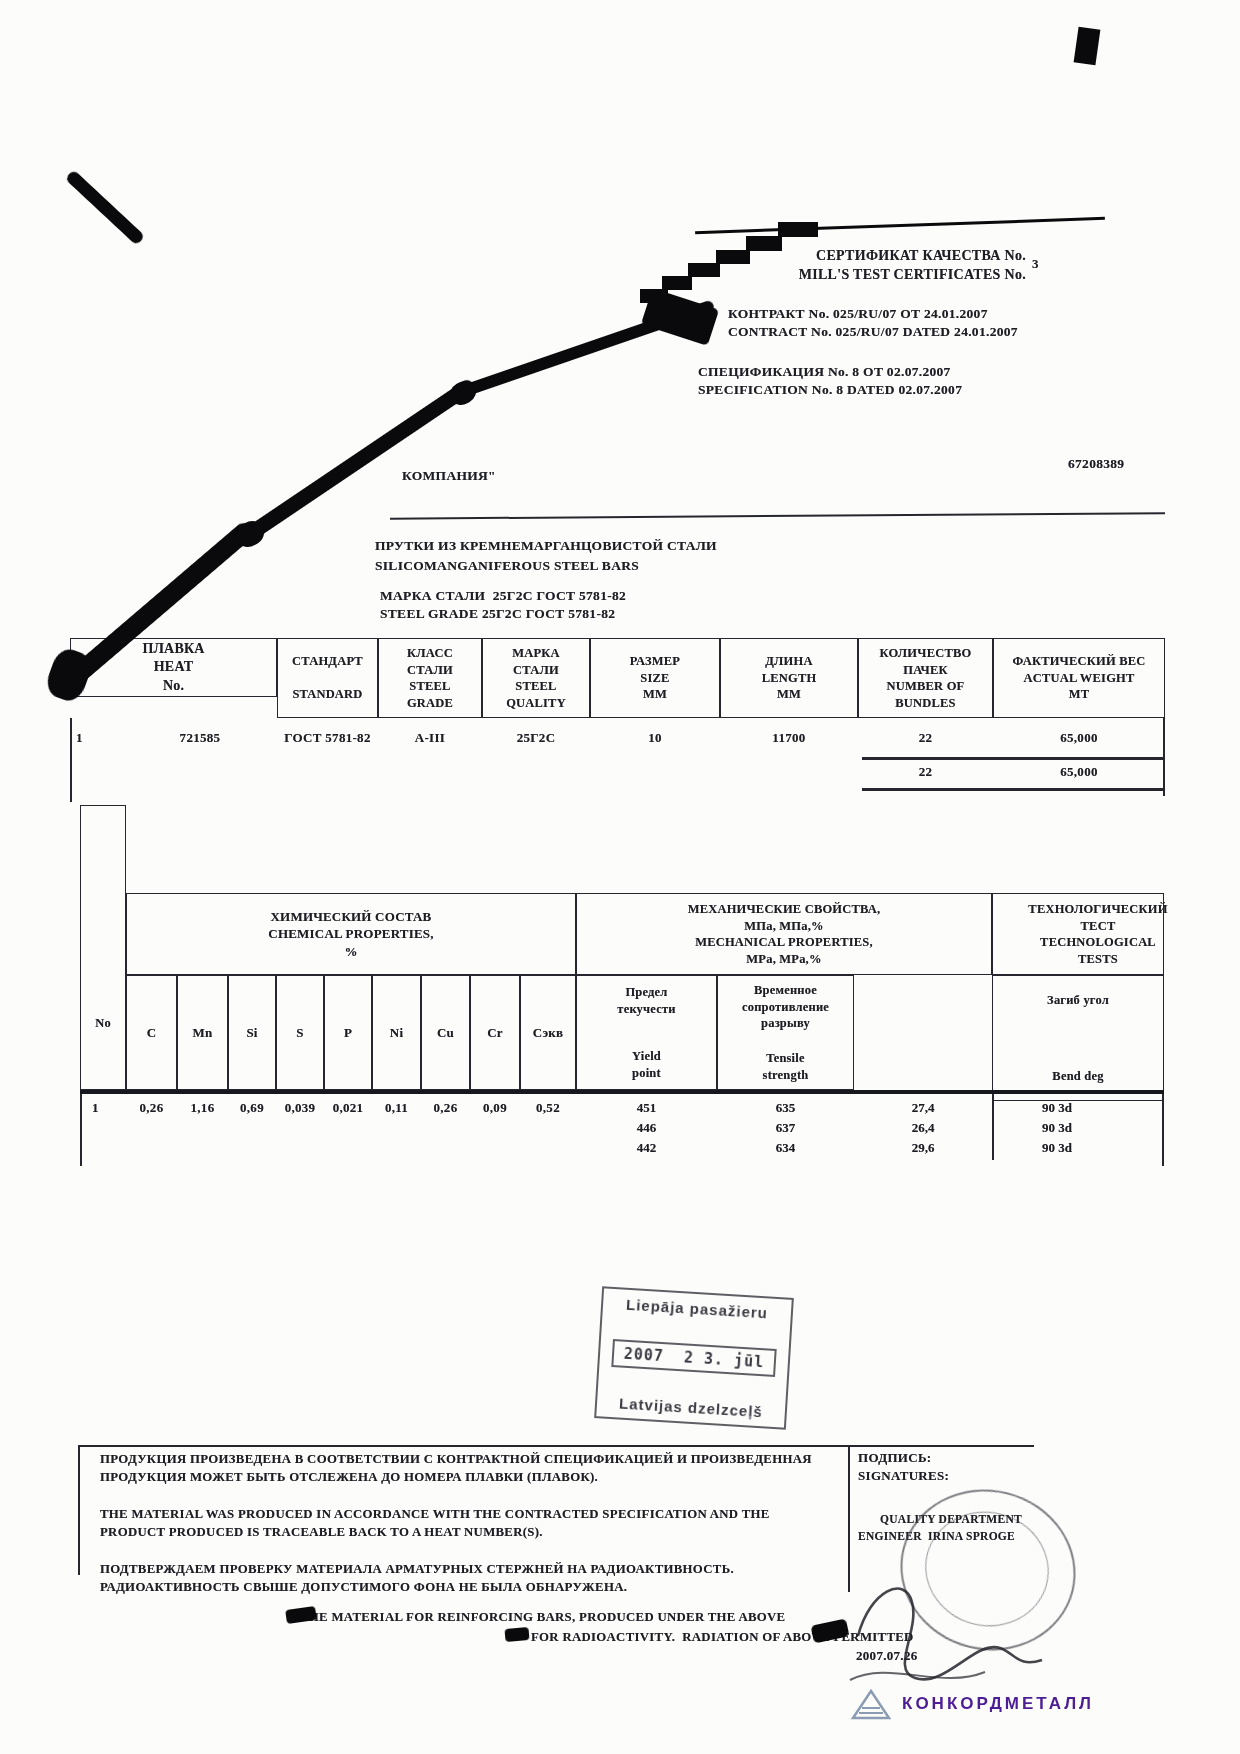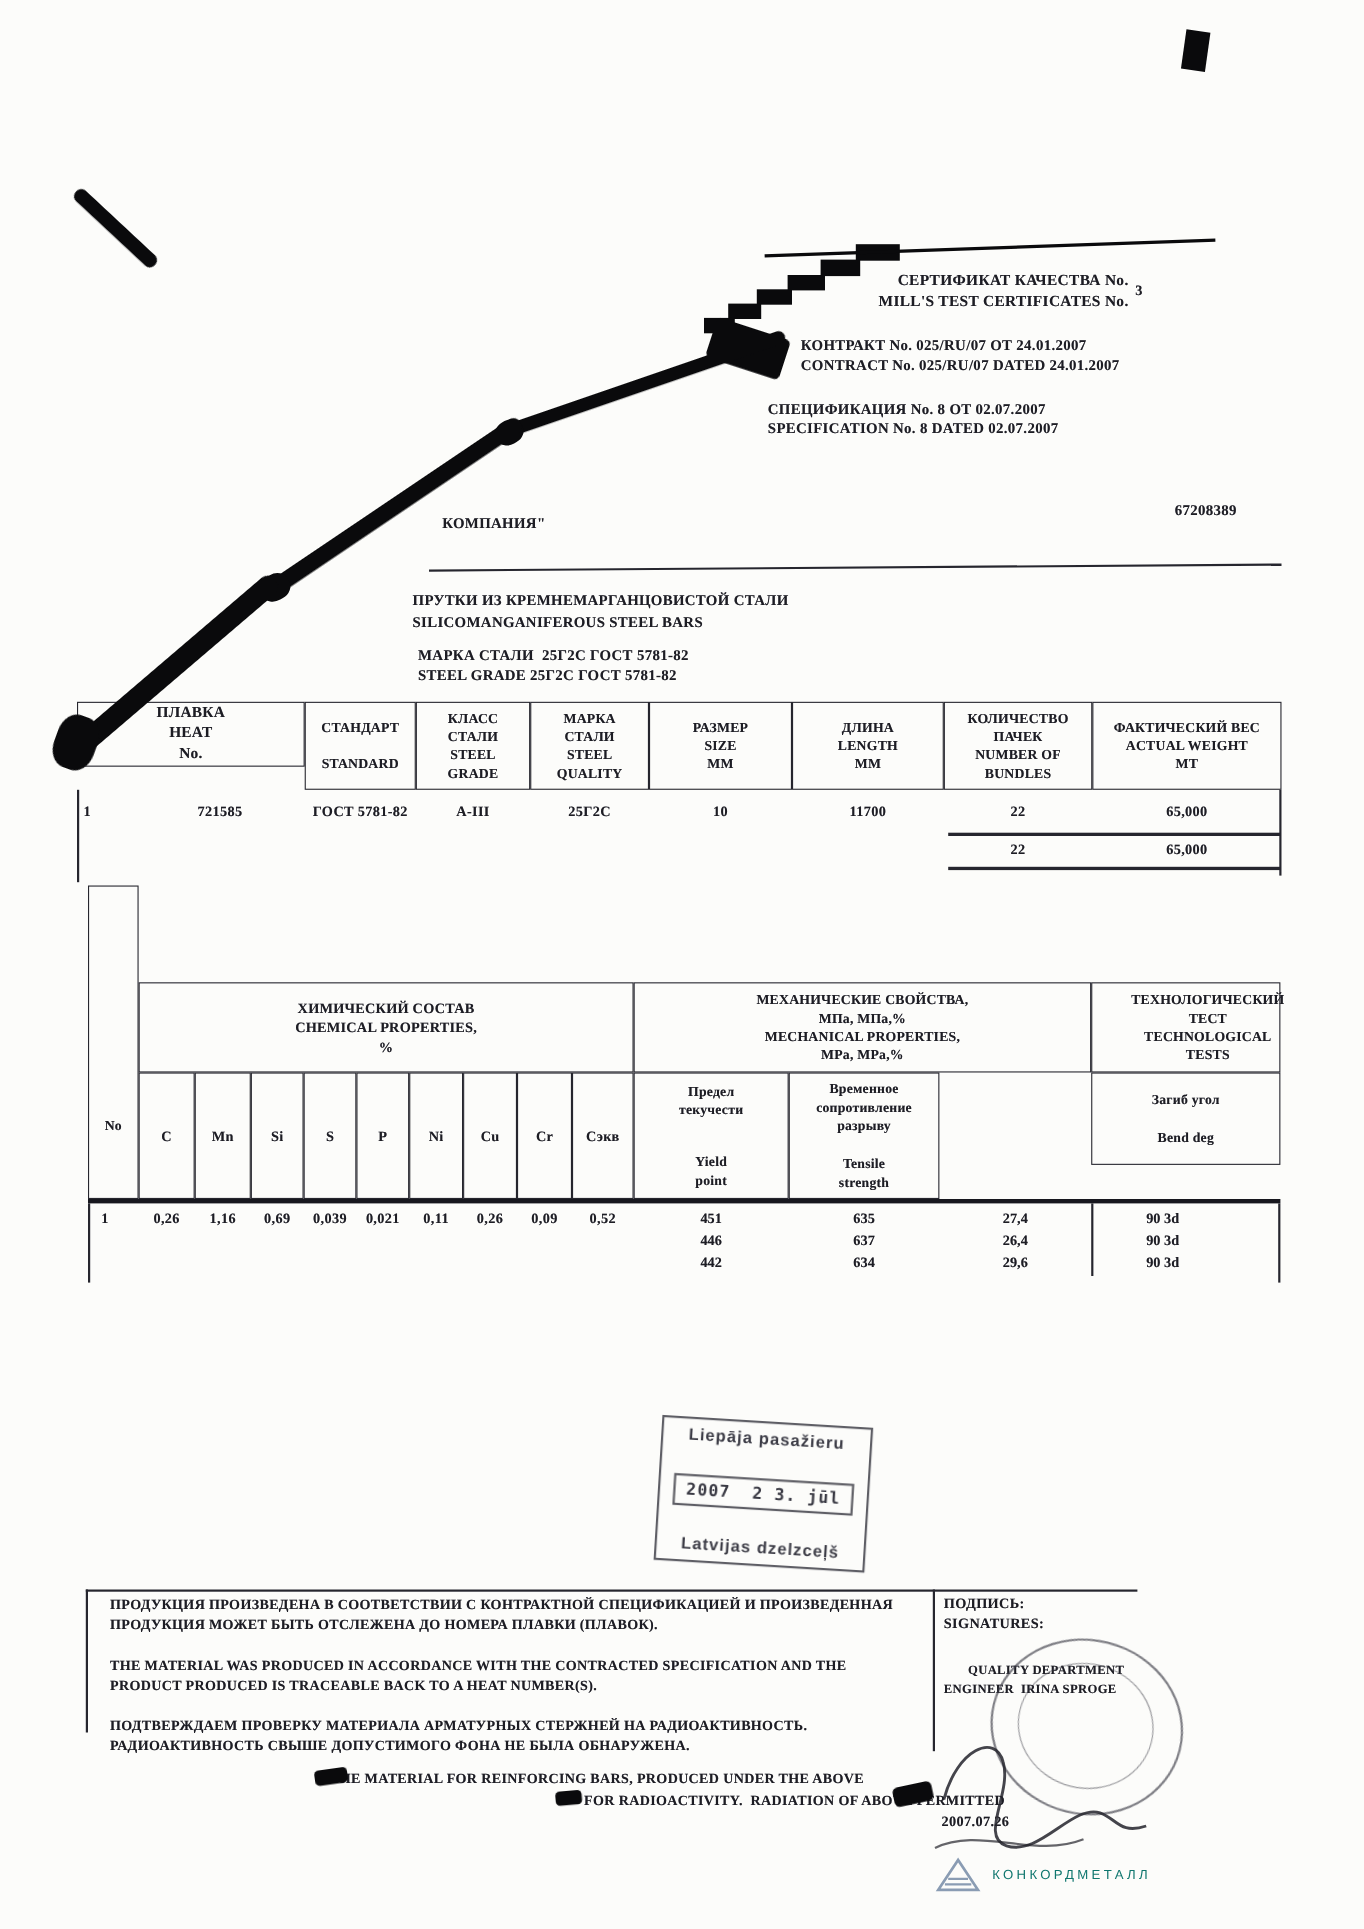--- a/index.html
+++ b/index.html
@@ -130,21 +130,21 @@
     </div>
 
   <div class="cell" style="left:576px;top:975px;width:141px;height:115px;font-size:12.5px;justify-content:space-between;padding:8px 2px;">
     <span class="lines">Предел<br>текучести</span>
     <span class="lines">Yield<br>point</span>
     </div>
   <div class="cell" style="left:717px;top:975px;width:137px;height:115px;font-size:12.5px;justify-content:space-between;padding:6px 2px;">
     <span class="lines">Временное<br>сопротивление<br>разрыву</span>
     <span class="lines">Tensile<br>strength</span>
     </div>
-  <div class="cell" style="left:992px;top:975px;width:172px;height:84px;font-size:12.5px;justify-content:space-between;padding:16px 2px;">
+  <div class="cell" style="left:992px;top:975px;width:172px;height:126px;font-size:12.5px;justify-content:space-between;padding:16px 2px;">
     <span>Загиб  угол</span>
     <span>Bend   deg</span>
     </div>
 
   <div class="hline" style="left:80px;top:1090px;width:1084px;height:4px;background:#17171e;"></div>
 
   <div class="vline" style="left:80px;top:1094px;width:2px;height:72px;"></div>
   <div class="vline" style="left:992px;top:1094px;width:2px;height:66px;"></div>
   <div class="vline" style="left:1162px;top:1094px;width:2px;height:72px;"></div>
 
@@ -198,21 +198,21 @@
     <path d="M38,96 C50,50 85,35 92,62 C100,90 70,130 95,138 C125,148 155,100 180,108 C195,113 198,128 222,120" fill="none" stroke="#23232b" stroke-width="2.6" opacity=".85"></path>
     <path d="M30,140 C70,120 120,150 165,132" fill="none" stroke="#23232b" stroke-width="2" opacity=".7"></path>
   </svg>
 
   <div style="position:absolute;left:850px;top:1688px;display:flex;align-items:center;gap:10px;">
     <svg width="42" height="32" viewBox="0 0 42 32">
       <polygon points="21,3 39,30 3,30" fill="none" stroke="#8a9cb3" stroke-width="2.5"></polygon>
       <line x1="12" y1="20" x2="30" y2="20" stroke="#8a9cb3" stroke-width="2"></line>
       <line x1="9" y1="25" x2="33" y2="25" stroke="#8a9cb3" stroke-width="2"></line>
     </svg>
-    <span style="font-family:'Liberation Sans',sans-serif;font-weight:normal;font-size:12px;letter-spacing:3px;color:#0f766e;">КОНКОРДМЕТАЛЛ</span>
+    <span style="font-family:'Liberation Sans',sans-serif;font-weight:bold;font-size:17px;letter-spacing:3px;color:#4c1d95;">КОНКОРДМЕТАЛЛ</span>
   </div>
 
   <div class="art" style="left:1076px;top:28px;width:22px;height:36px;transform:rotate(8deg);"></div>
 
   <div class="art soft" style="left:56px;top:201px;width:98px;height:13px;transform:rotate(43deg);border-radius:6px;"></div>
 
   <div class="art" style="left:778px;top:222px;width:40px;height:15px;"></div>
   <div class="art" style="left:746px;top:236px;width:36px;height:15px;"></div>
   <div class="art" style="left:716px;top:250px;width:34px;height:14px;"></div>
   <div class="art" style="left:688px;top:263px;width:32px;height:14px;"></div>

